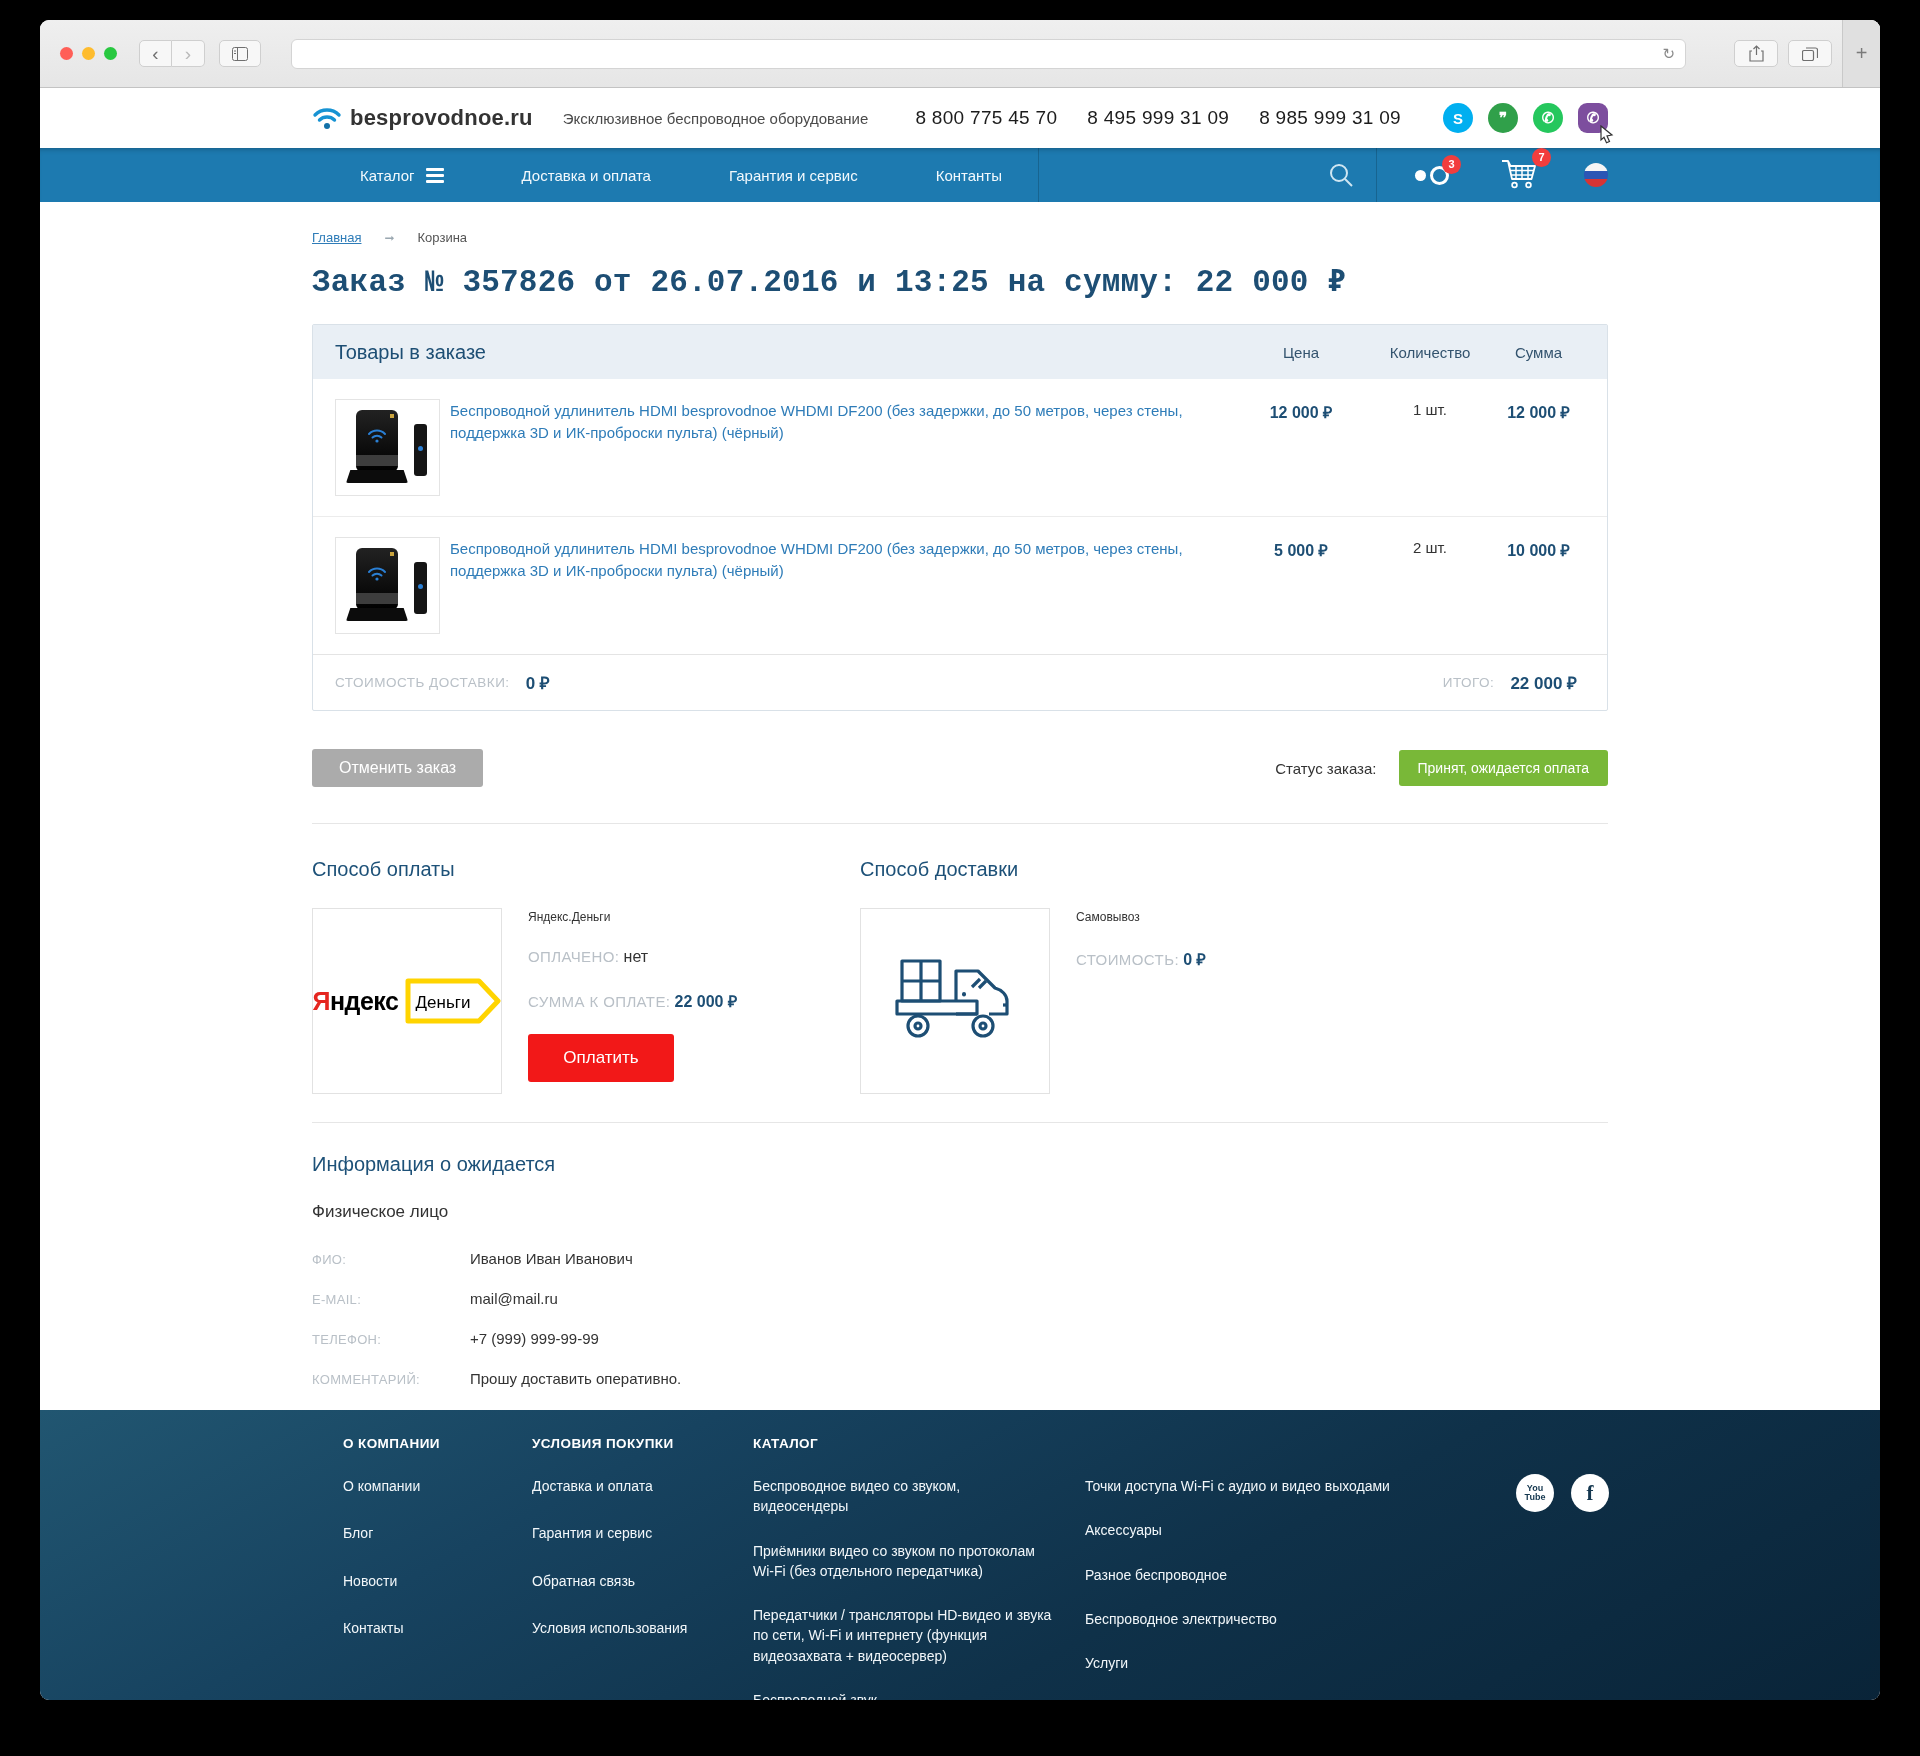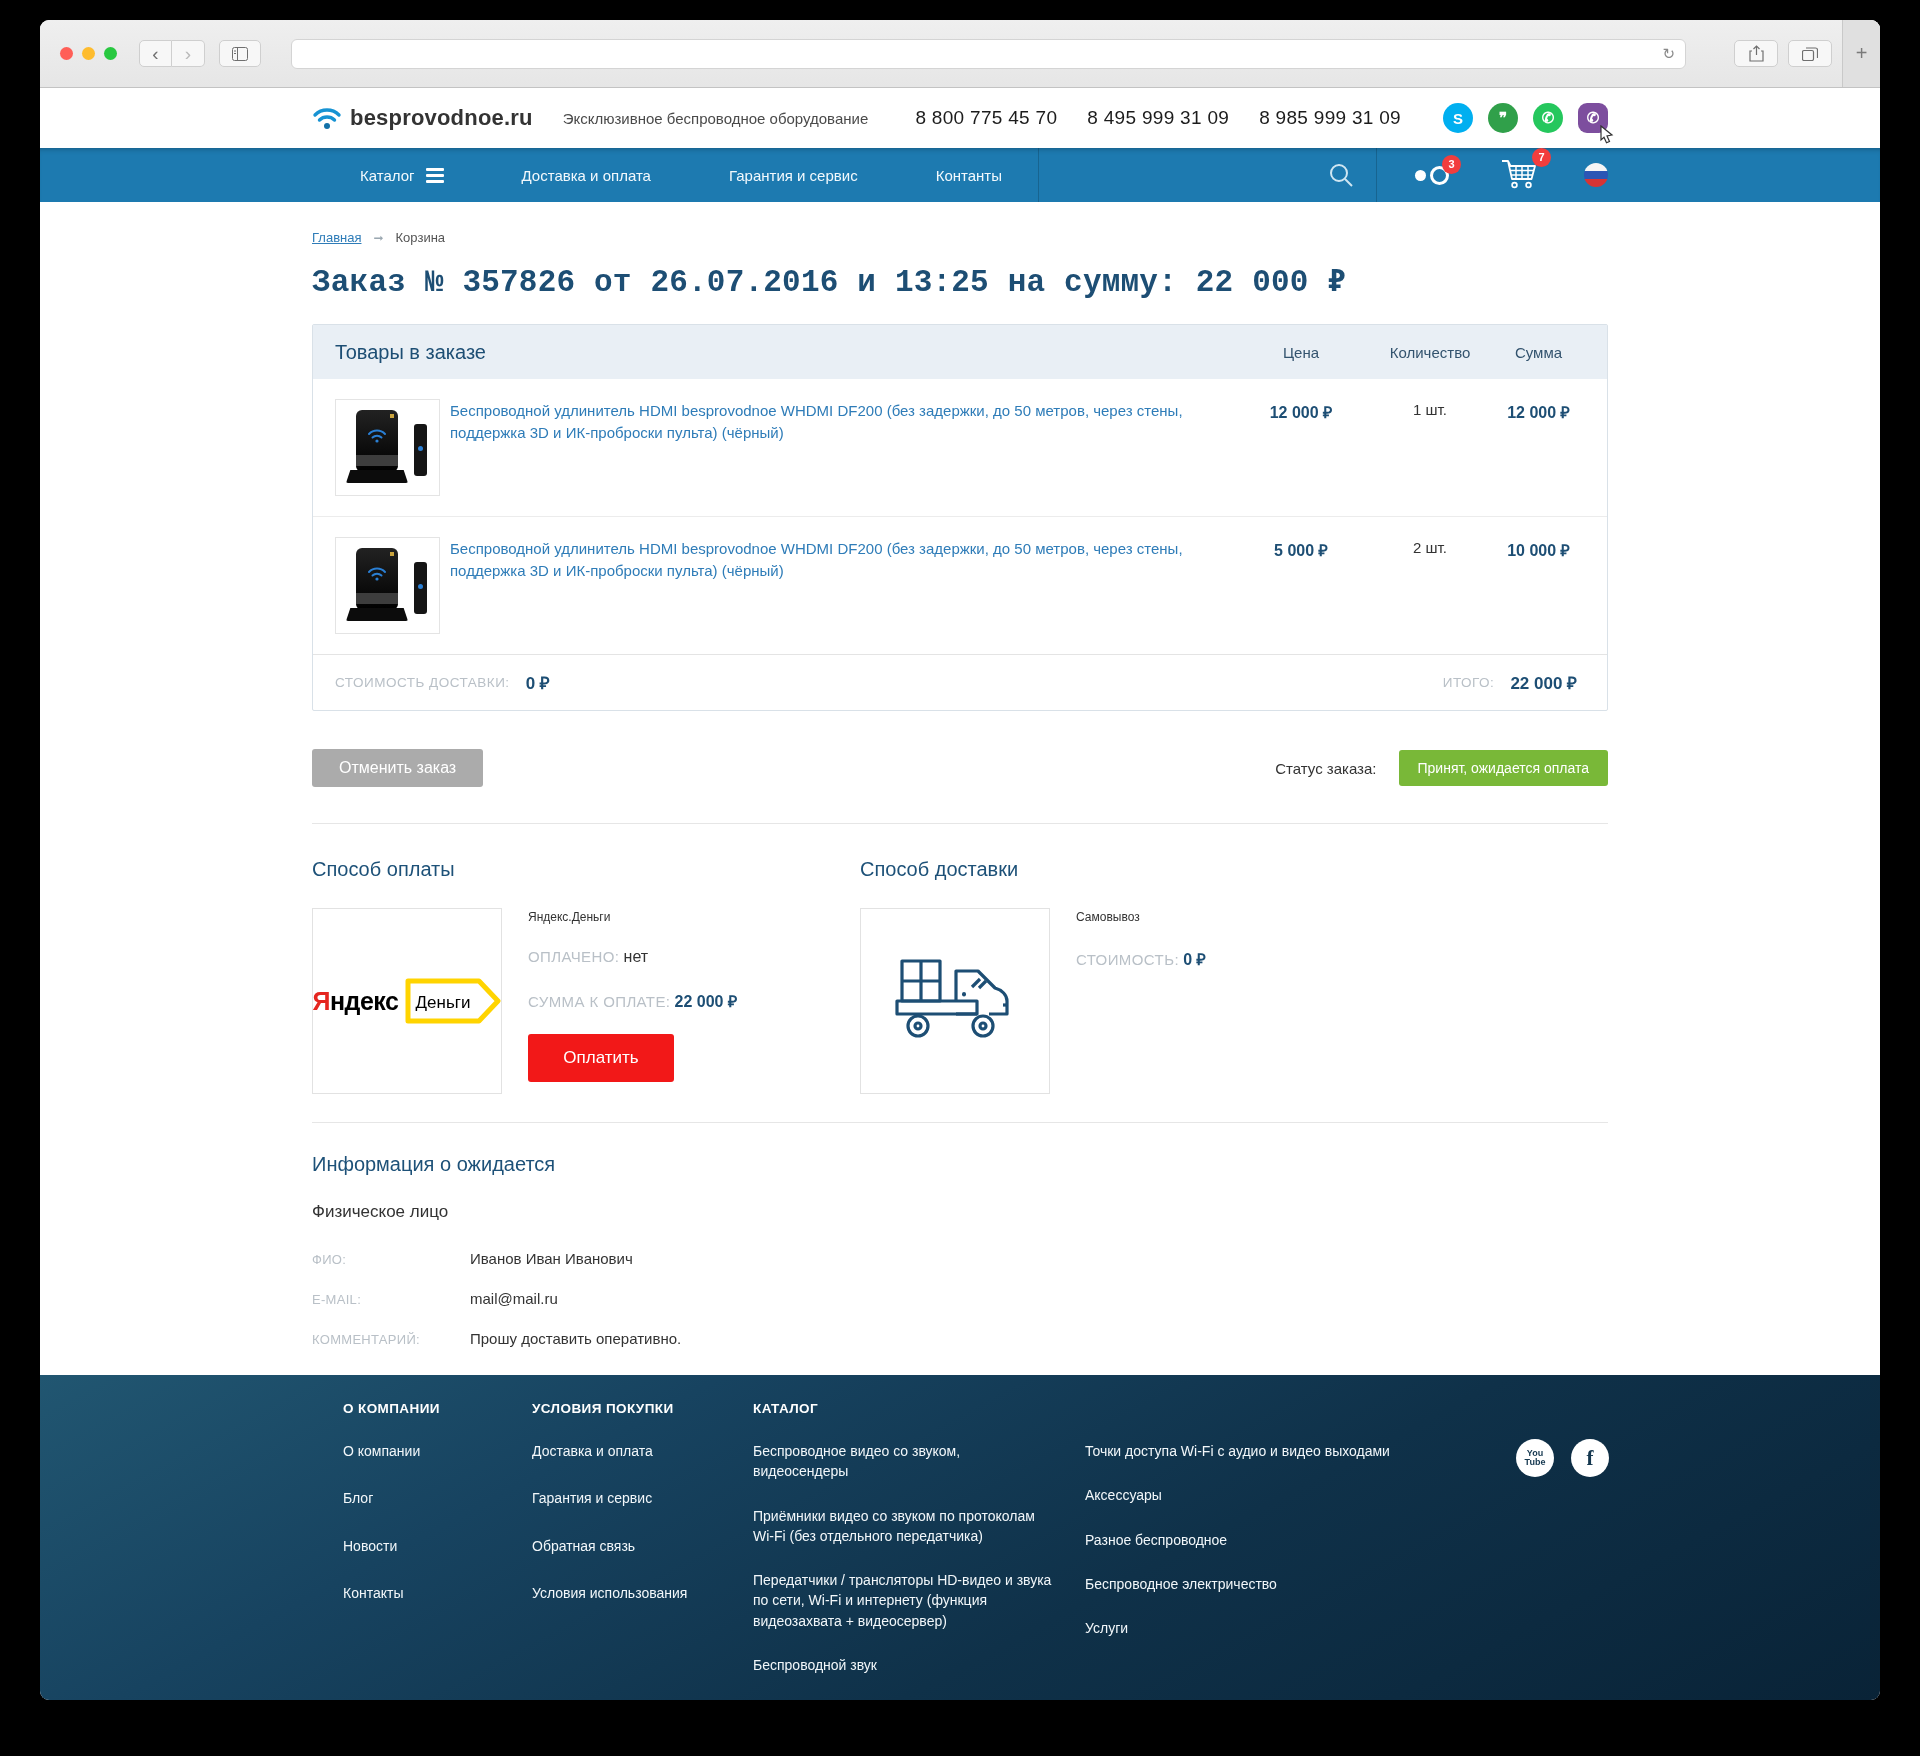--- a/index.html
+++ b/index.html
@@ -65,21 +65,21 @@
     font-size:11px; font-weight:bold; display:flex; align-items:center; justify-content:center; }
   .compare-wrap .badge { top:-11px; right:-12px; }
   .cart-wrap { position:relative; margin-left:52px; }
   .cart-wrap .badge { top:-10px; right:-13px; }
   .flag { width:24px; height:24px; border-radius:50%; overflow:hidden; margin-left:46px; }
   .flag i { display:block; height:8px; }
   .flag .fw { background:#f5f5f5; } .flag .fb { background:#2b56b5; } .flag .fr { background:#d63434; }
 
   
   .content { background:#fff; position:relative; min-height:1173px; }
-  .breadcrumb { padding-top:28px; font-size:13px; color:#555; display:flex; align-items:center; gap:12px; }
+  .breadcrumb { padding-top:28px; font-size:13px; color:#555; display:flex; align-items:center; gap:23px; }
   .breadcrumb .home { color:#2e7cb8; text-decoration:underline; cursor:pointer; }
   .breadcrumb .arr { color:#9aa7b0; font-size:12px; }
   .page-title { margin-top:17px; font-size:31px; color:#1d4e74; letter-spacing:.2px;font-family:Liberation Mono, monospace; }
 
   .order-panel { margin-top:24px; border:1px solid #d9e1e8; border-radius:2px; }
   .row-grid { display:grid; grid-template-columns:105px 782px 118px 120px 1fr; column-gap:10px; padding:0 30px 0 22px; }
   .panel-head { background:#e9eff5; height:54px; align-items:center; }
   .panel-title { grid-column:1 / 3; font-size:20px; color:#1d4e74; }
   .colhead { font-size:15px; color:#33536e; text-align:center; }
   .item-row { padding-top:20px; padding-bottom:20px; min-height:124px; }
@@ -436,20 +436,24 @@
         <div class="fields">
           <div class="f-row">
             <span class="f-label">ФИО:</span>
             <span class="f-value">Иванов Иван Иванович</span>
           </div>
           <div class="f-row">
             <span class="f-label">E-MAIL:</span>
             <span class="f-value">mail@mail.ru</span>
           </div>
           <div class="f-row">
+            <span class="f-label">ТЕЛЕФОН:</span>
+            <span class="f-value">+7 (999) 999-99-99</span>
+          </div>
+          <div class="f-row">
             <span class="f-label">КОММЕНТАРИЙ:</span>
             <span class="f-value">Прошу доставить оперативно.</span>
           </div>
         </div>
       </div>
     </div>
 
     <div class="scrolltop">
       <svg width="16" height="9" viewBox="0 0 16 9">
         <polyline points="1.5,7.5 8,1.5 14.5,7.5" fill="none" stroke="#fff" stroke-width="3" stroke-linecap="round" stroke-linejoin="round"></polyline>

